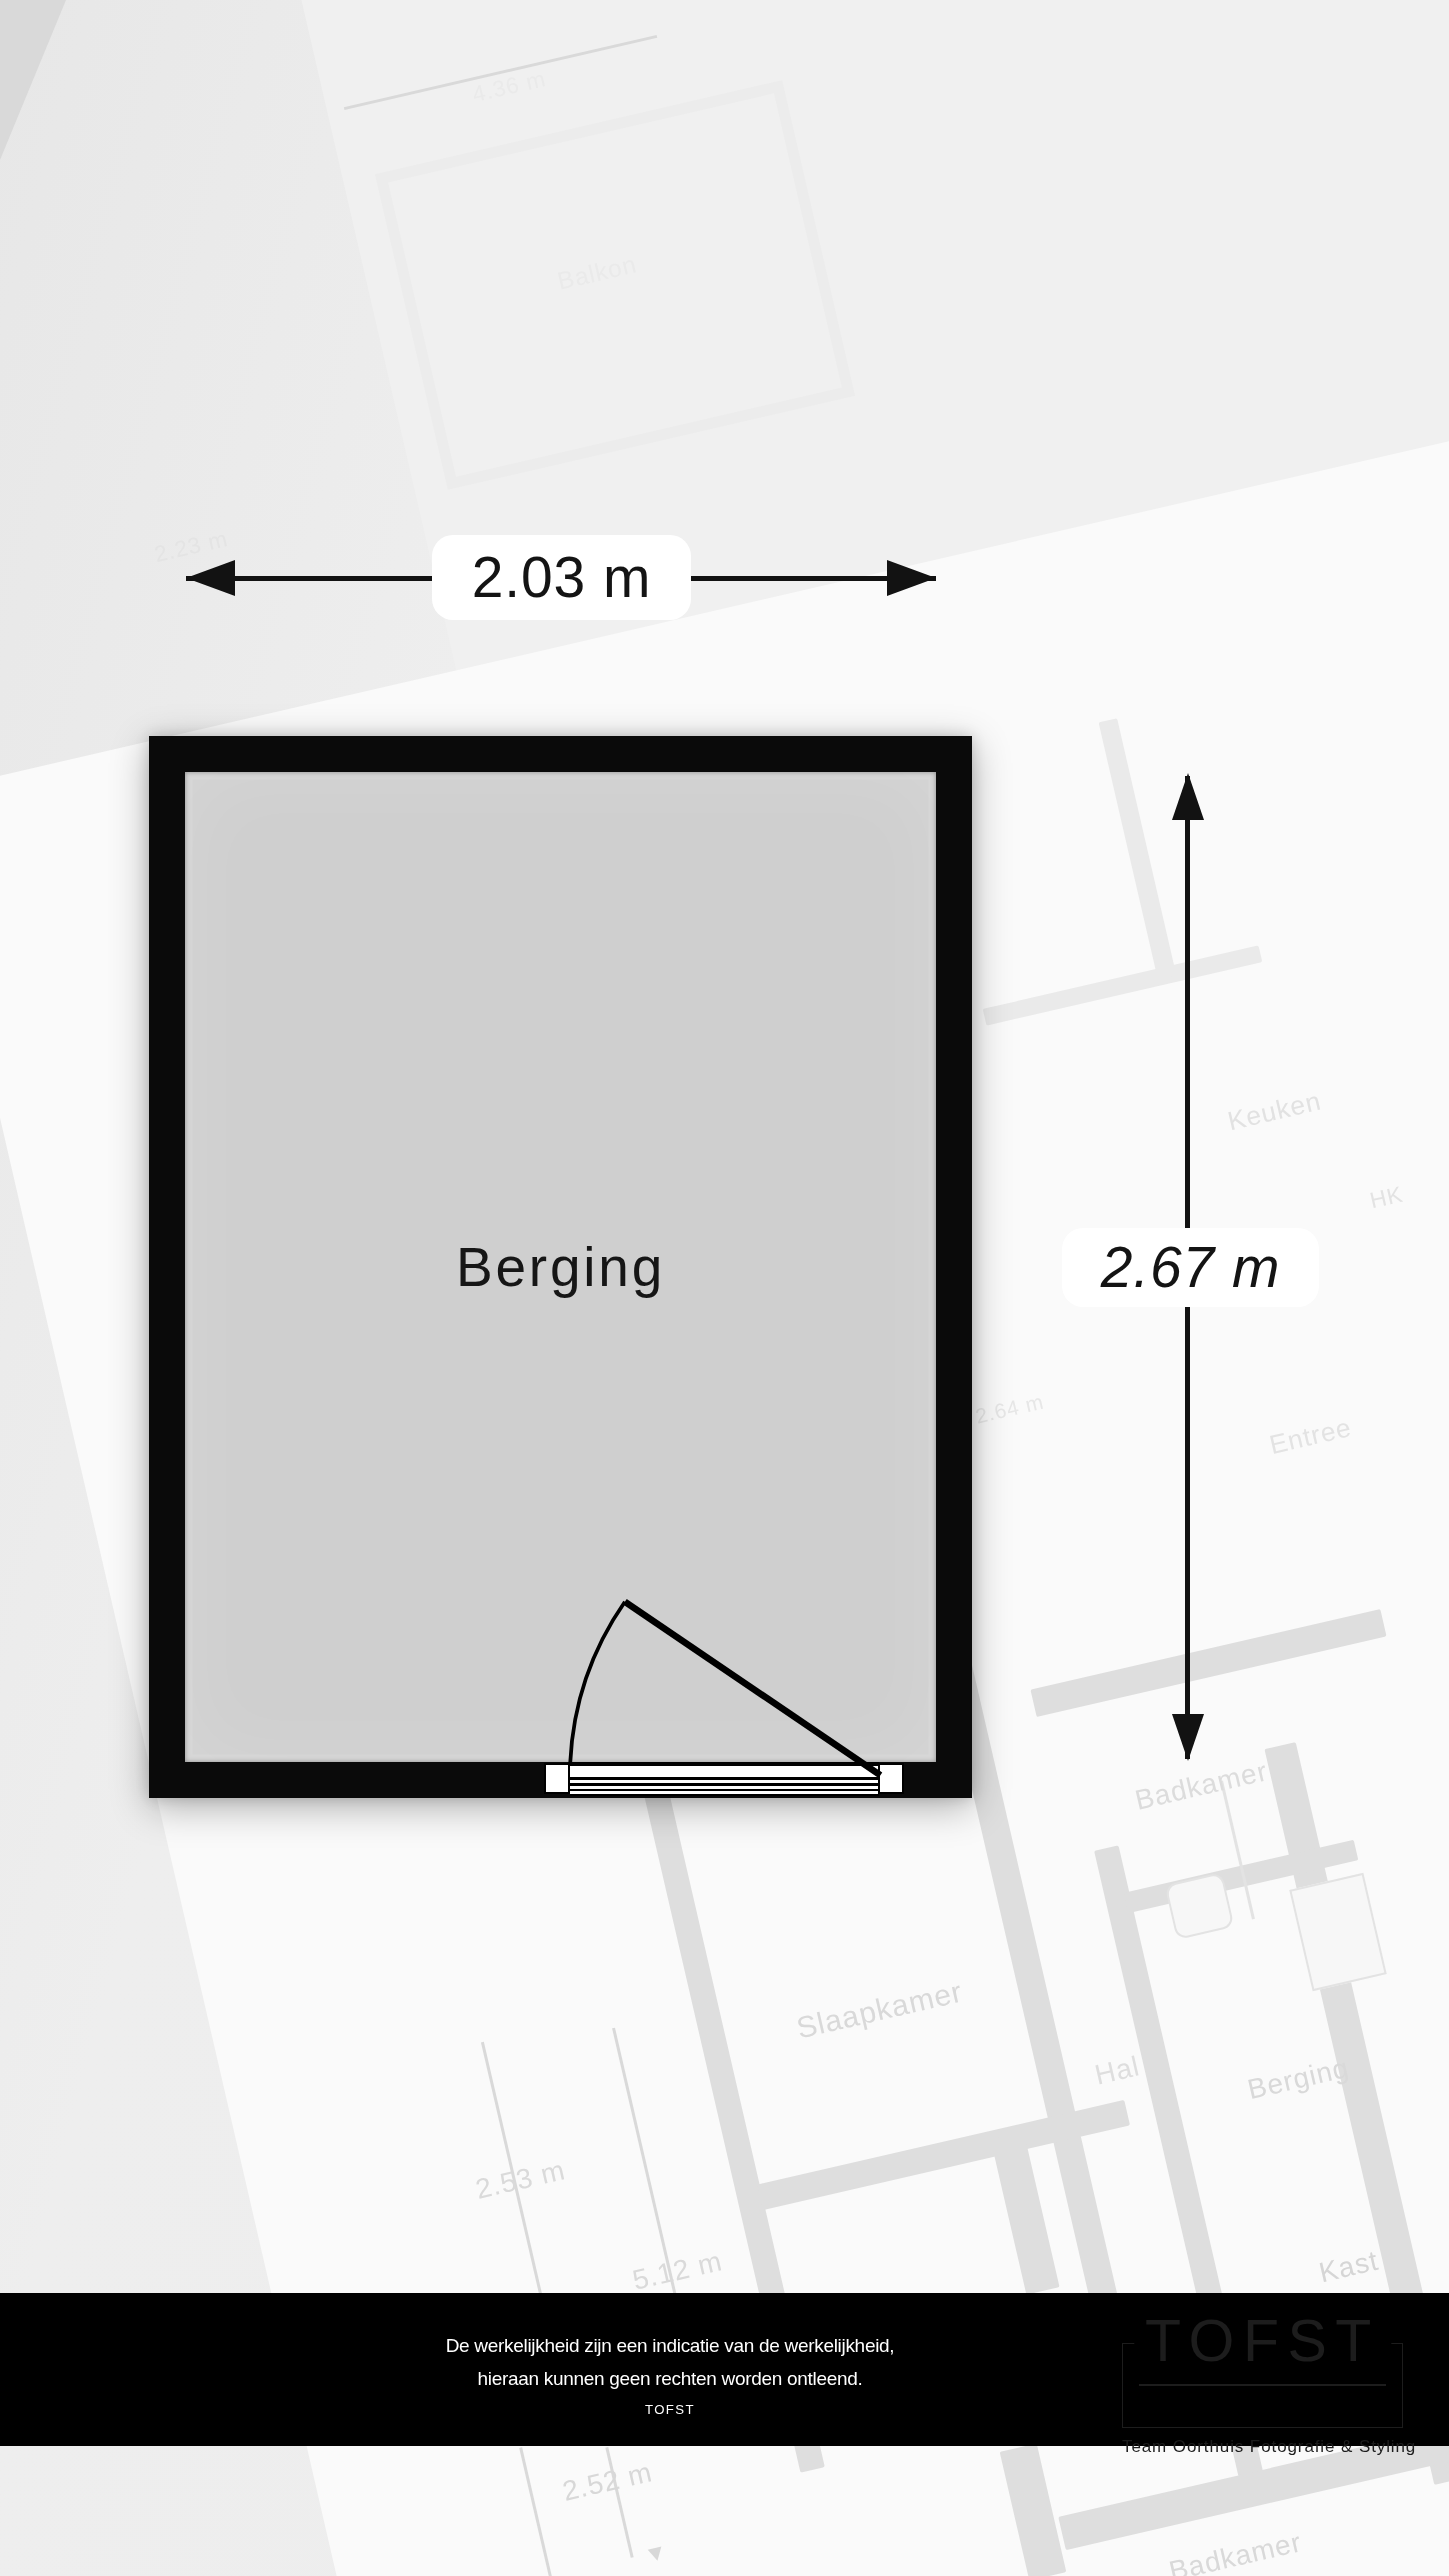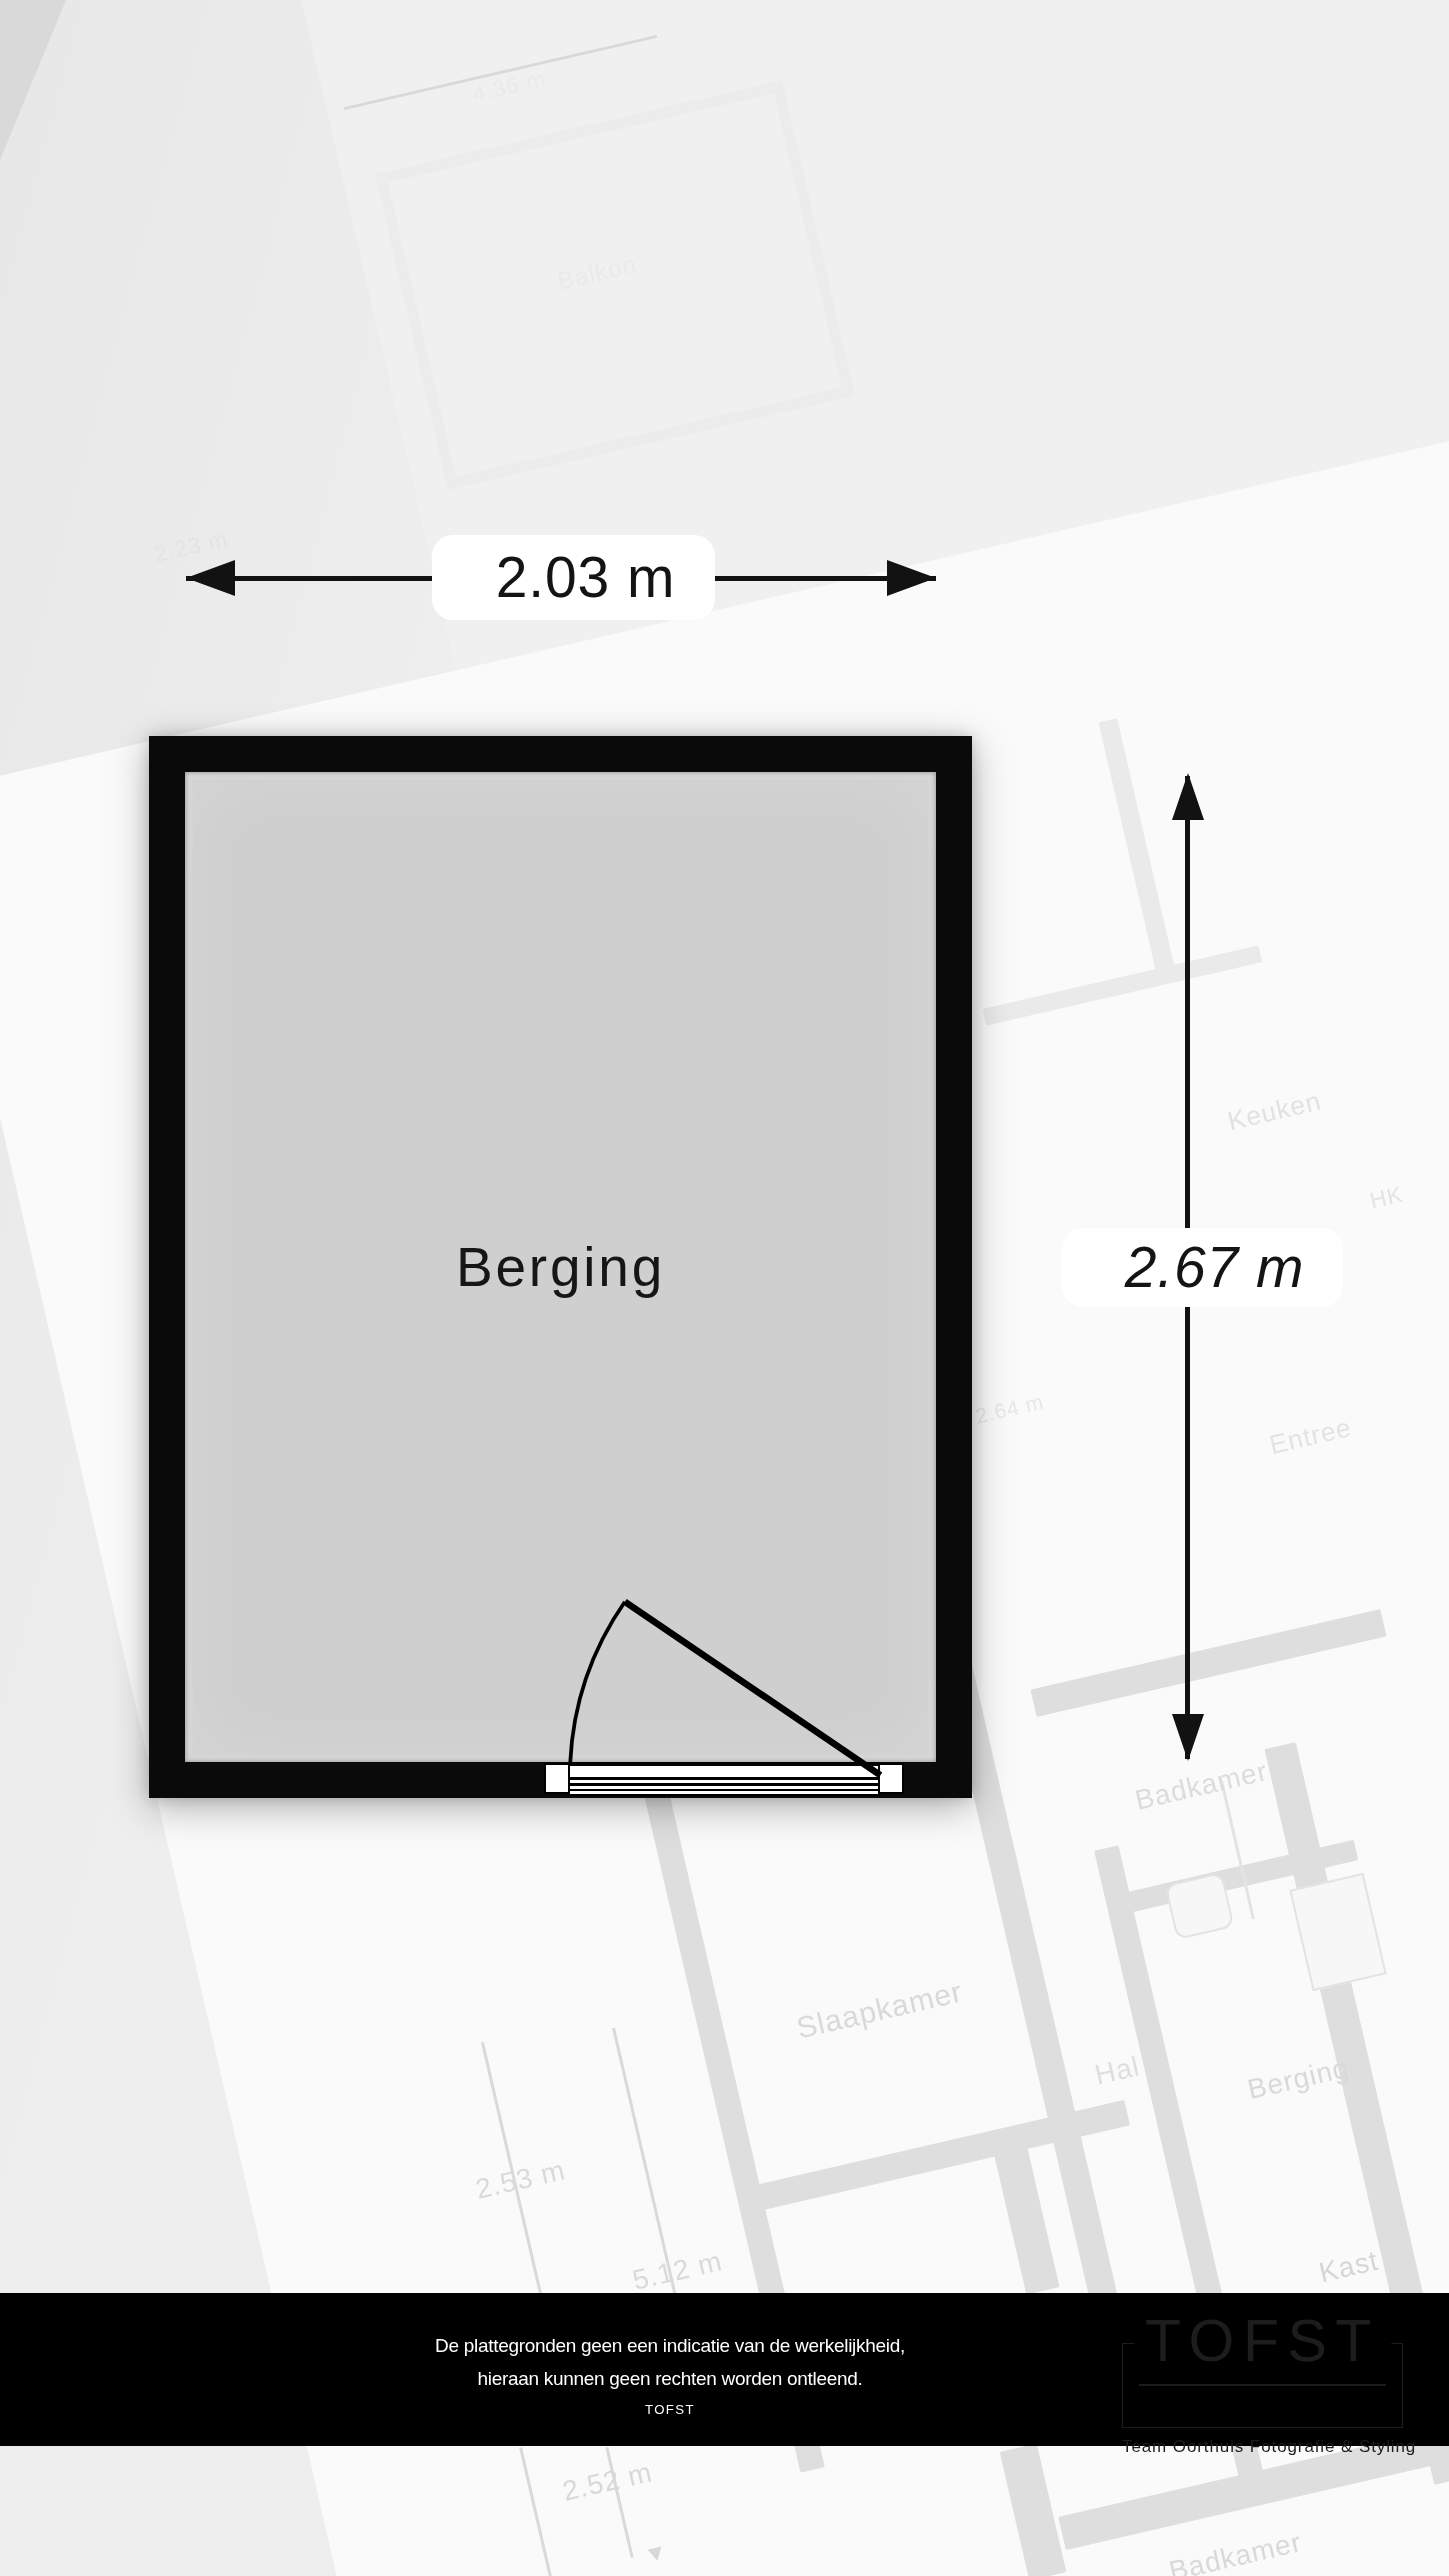--- a/index.html
+++ b/index.html
@@ -73,21 +73,21 @@
   .dim-line{position:absolute;background:#121212;}
   .dim-h-line{left:186px;top:576px;width:750px;height:4.7px;}
   .dim-v-line{left:1185px;top:776px;width:4.7px;height:983px;}
   .arr{position:absolute;width:0;height:0;}
   .arr-left{left:186px;top:560px;border-top:18px solid transparent;border-bottom:18px solid transparent;border-right:49px solid #121212;}
   .arr-right{left:887px;top:560px;border-top:18px solid transparent;border-bottom:18px solid transparent;border-left:49px solid #121212;}
   .arr-up{left:1172px;top:773px;border-left:16px solid transparent;border-right:16px solid transparent;border-bottom:47px solid #121212;}
   .arr-down{left:1172px;top:1714px;border-left:16px solid transparent;border-right:16px solid transparent;border-top:47px solid #121212;}
   .dim-label{
     position:absolute;background:#ffffff;border-radius:21px;color:#141414;
-    font-size:57px;letter-spacing:0.9px;text-align:center;padding-left:24px;
+    font-size:57px;letter-spacing:0.9px;text-align:center;
   }
   .dim-h-label{left:432px;top:535px;width:259px;height:85px;line-height:85px;}
   .dim-v-label{left:1062px;top:1228px;width:257px;height:79px;line-height:79px;font-style:italic;}
   
   .footer{position:absolute;left:0;top:2293px;width:1449px;height:153px;background:#000;}
   .footer-copy{position:absolute;left:0;top:36px;width:1340px;text-align:center;color:#ffffff;}
   .footer-copy .l{font-size:19px;line-height:33px;letter-spacing:-0.3px;}
   .footer-brand{font-size:13.2px;letter-spacing:1.4px;margin-top:6.6px;}
   .logo{position:absolute;left:1122px;top:15px;width:281px;height:120px;color:#1d1d1d;}
   .logo-frame{position:absolute;left:0;right:0;top:35px;bottom:0;border:1.9px solid #1d1d1d;}
@@ -174,21 +174,21 @@
   <div class="arr arr-right"></div>
   <div class="dim-label dim-h-label">2.03 m</div>
 
   <div class="dim-line dim-v-line"></div>
   <div class="arr arr-up"></div>
   <div class="arr arr-down"></div>
   <div class="dim-label dim-v-label">2.67 m</div>
 
   <div class="footer">
     <div class="footer-copy">
-      <div class="l">De plattegronden geen een indicatie van de werkelijkheid,</div>
+      <div class="l">De werkelijkheid zijn een indicatie van de werkelijkheid,</div>
       <div class="l">hieraan kunnen geen rechten worden ontleend.</div>
       <div class="footer-brand">TOFST</div>
     </div>
     <div class="logo">
       <div class="logo-title">TOFST</div>
       <div class="logo-frame"></div>
       <div class="logo-sep"></div>
       <div class="logo-subtitle">Team Oorthuis Fotografie &amp; Styling</div>
     </div>
   </div>

